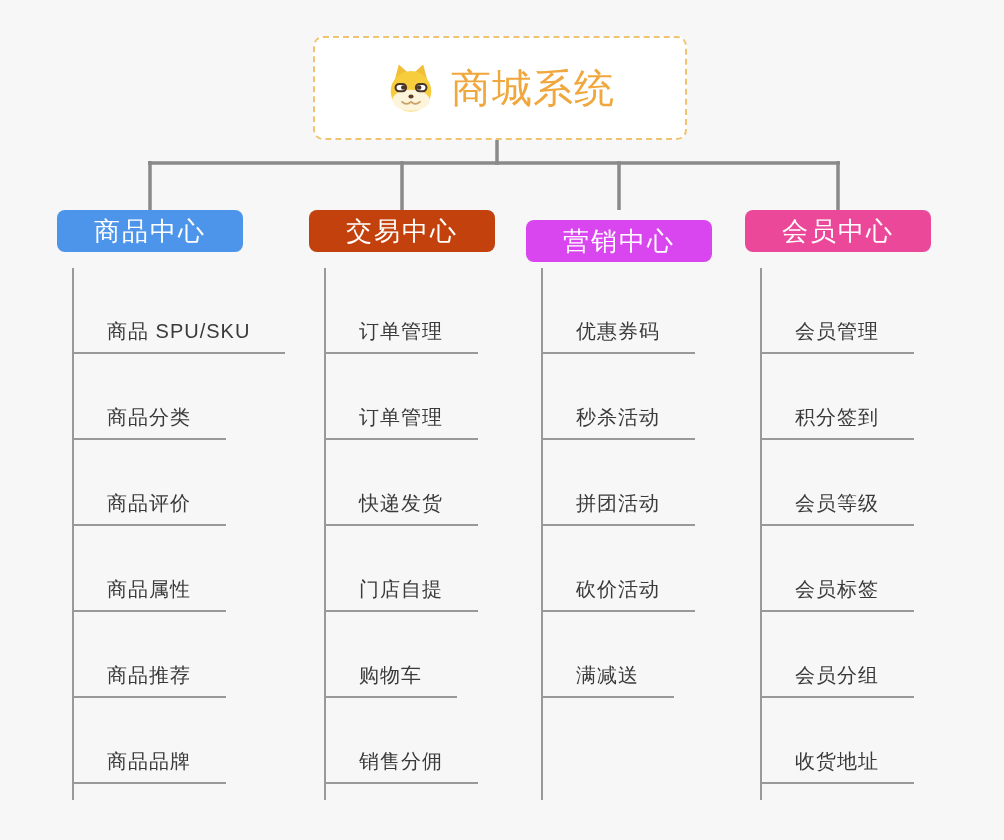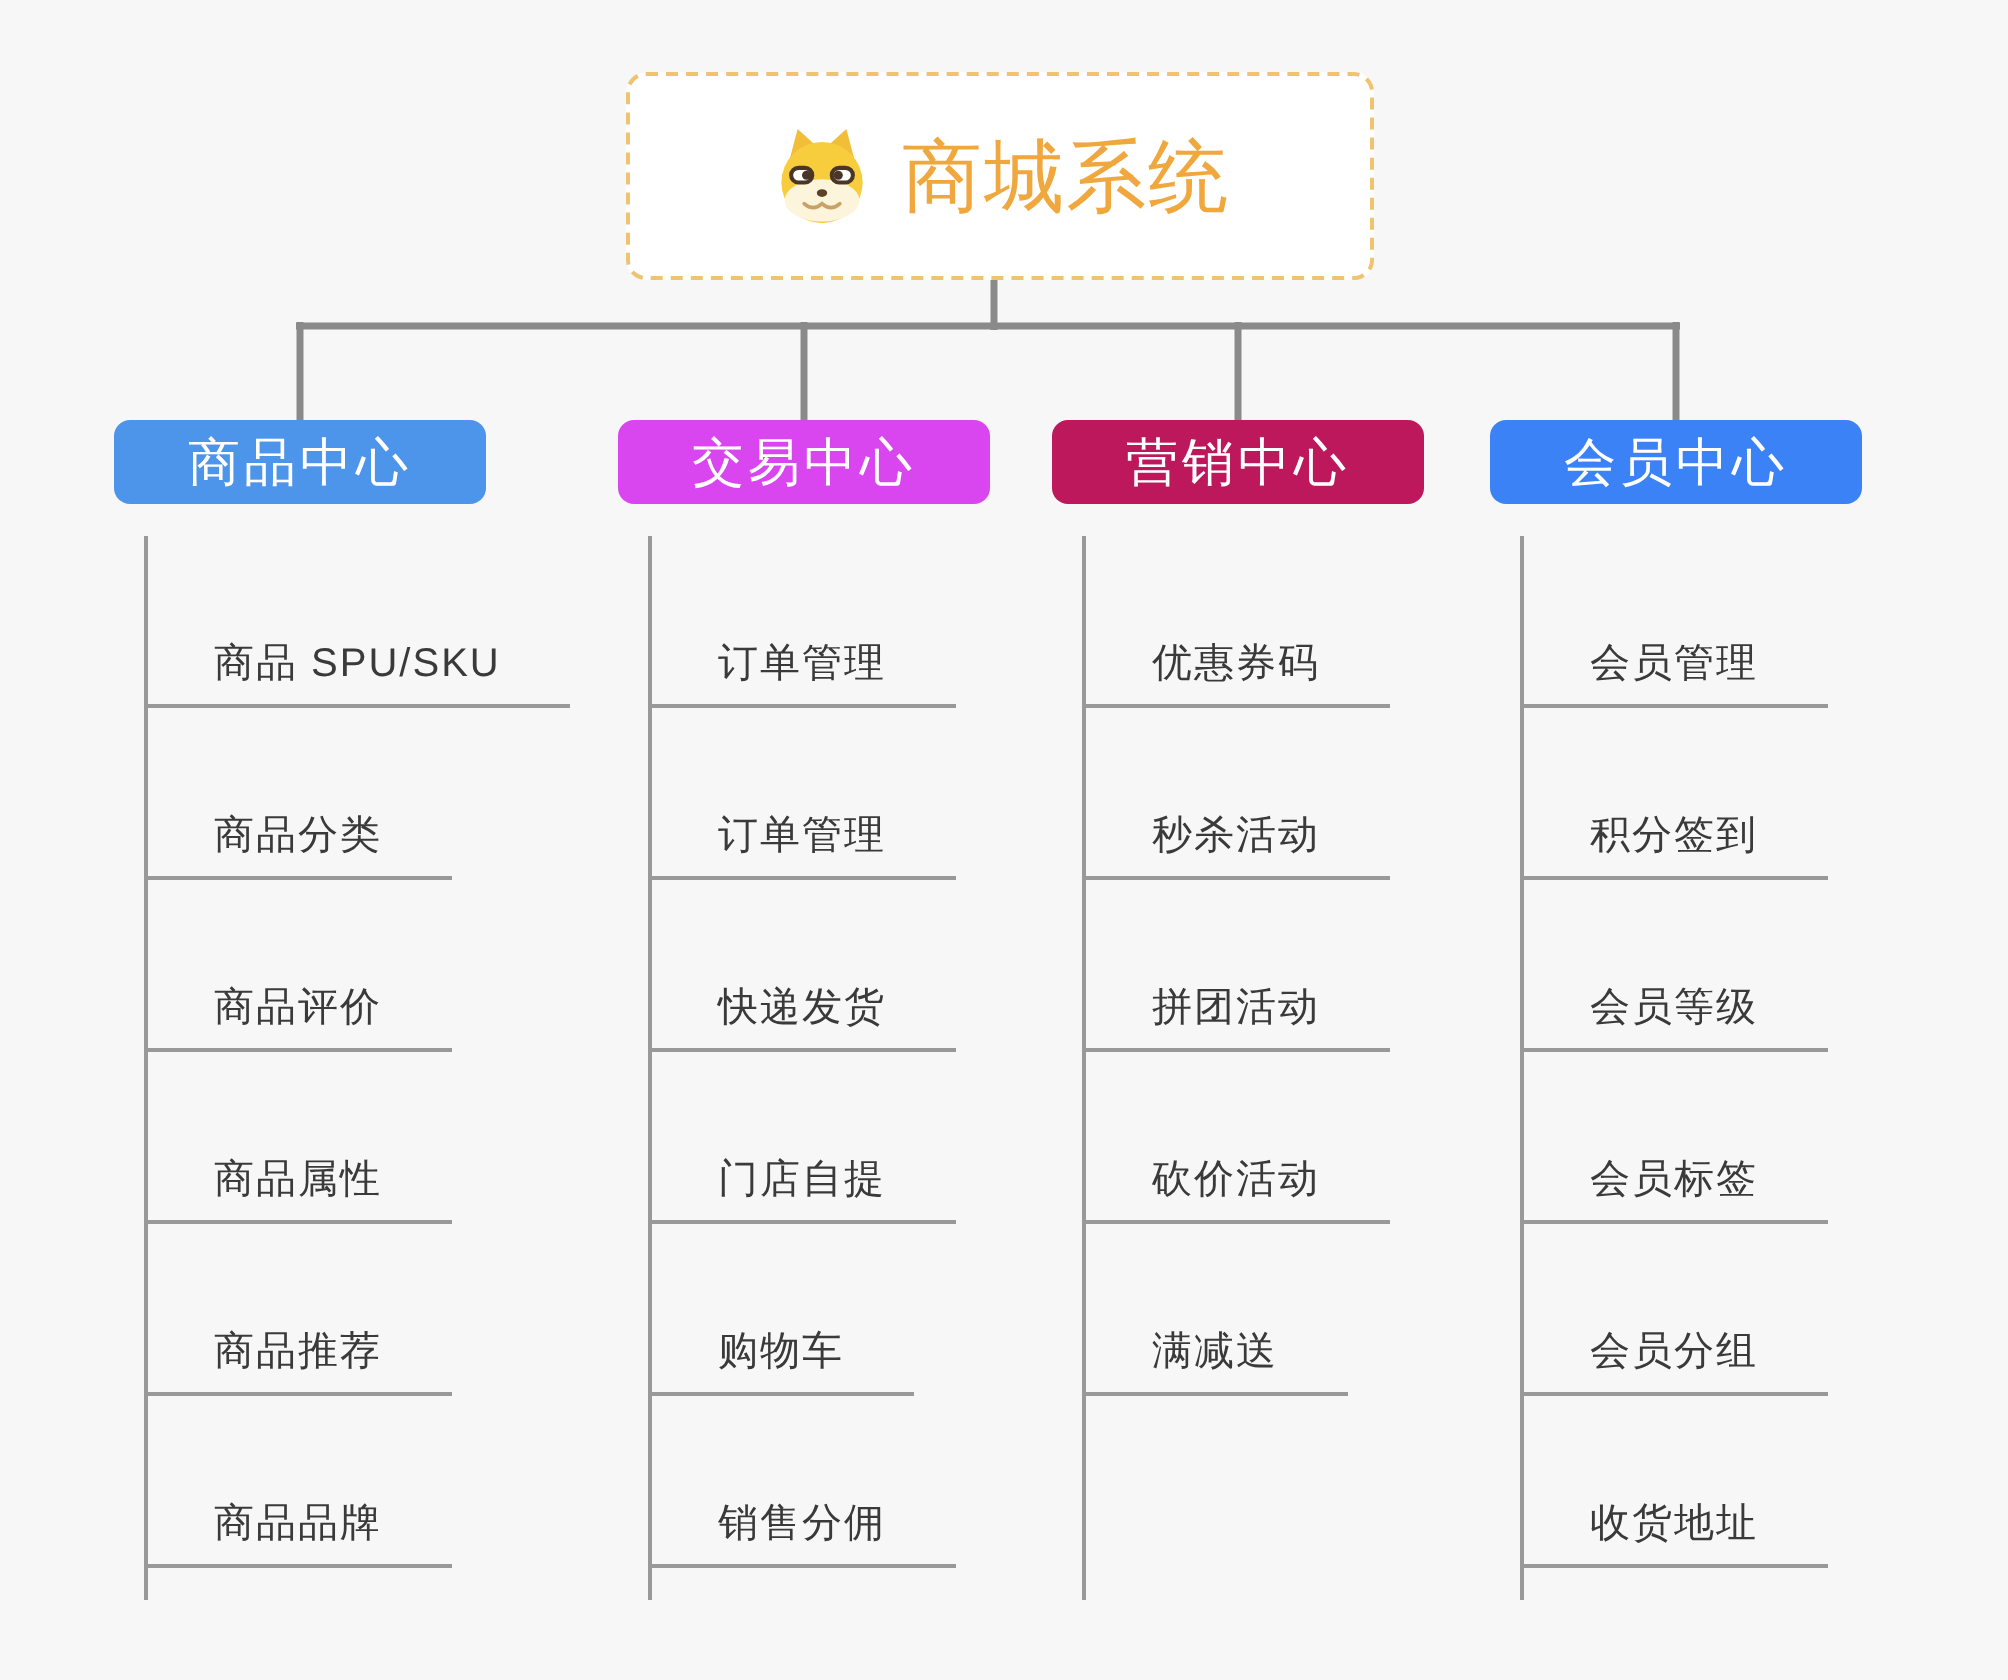--- a/index.html
+++ b/index.html
@@ -90,21 +90,21 @@
     <span class="leaf">商品推荐</span>
   </div>
 
   <div class="leaf-row">
     <span class="leaf">商品品牌</span>
   </div>
 </div>
   </div>
 
   <div class="branch" style="left: 309px;">
-    <div class="branch-node" style="background: #d946ef; text-align: center;">
+    <div class="branch-node" style="background: #c2410c; text-align: center;">
       <span class="branch-label">交易中心</span>
     </div>
     <div class="trunk"></div>
     <div class="leaves">
   <div class="leaf-row">
     <span class="leaf">订单管理</span>
   </div>
 
   <div class="leaf-row">
     <span class="leaf">订单管理</span>
@@ -122,21 +122,21 @@
     <span class="leaf">购物车</span>
   </div>
 
   <div class="leaf-row">
     <span class="leaf">销售分佣</span>
   </div>
 </div>
   </div>
 
   <div class="branch" style="left: 526px;">
-    <div class="branch-node" style="background: #be185d;">
+    <div class="branch-node" style="background: #d946ef; margin-top: 10px;">
       <span class="branch-label">营销中心</span>
     </div>
     <div class="trunk"></div>
     <div class="leaves">
   <div class="leaf-row">
     <span class="leaf">优惠券码</span>
   </div>
 
   <div class="leaf-row">
     <span class="leaf">秒杀活动</span>
@@ -151,21 +151,21 @@
   </div>
 
 
   <div class="leaf-row">
     <span class="leaf">满减送</span>
   </div>
 </div>
   </div>
 
   <div class="branch" style="left: 745px;">
-    <div class="branch-node" style="background: #3b82f6;">
+    <div class="branch-node" style="background: #ec4899;">
       <span class="branch-label">会员中心</span>
     </div>
     <div class="trunk"></div>
     <div class="leaves">
   <div class="leaf-row">
     <span class="leaf">会员管理</span>
   </div>
 
   <div class="leaf-row">
     <span class="leaf">积分签到</span>

